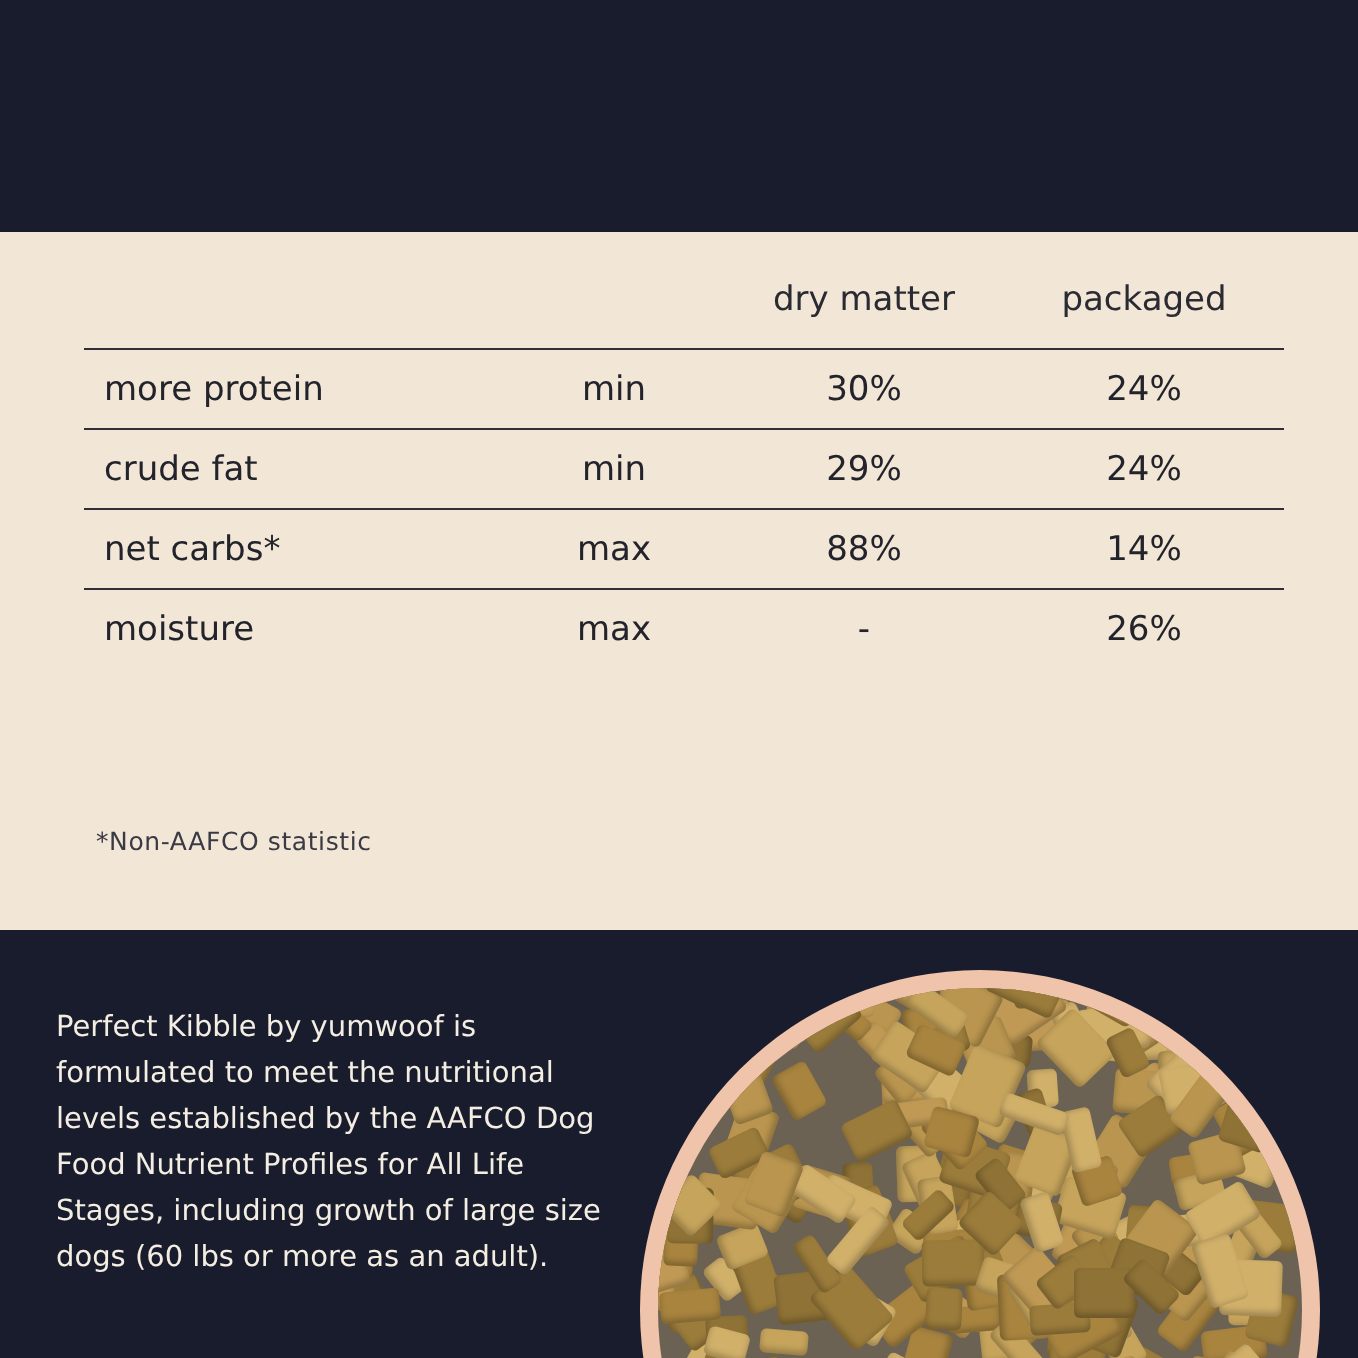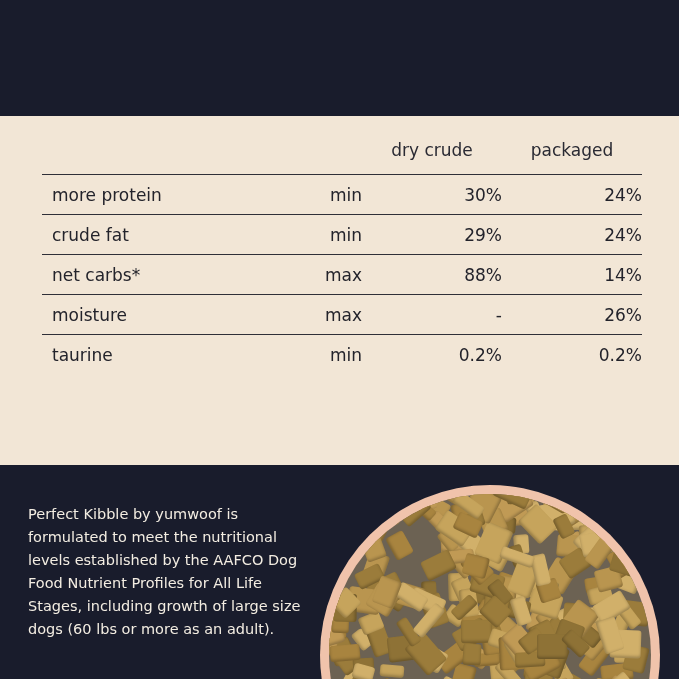--- a/index.html
+++ b/index.html
@@ -68,21 +68,21 @@
   table.ga-table th.c-label { text-align: left; width: 210px; }
   table.ga-table th.c-minmax { width: 110px; }
   table.ga-table th.c-dry { width: 140px; }
   table.ga-table th.c-pack { width: 140px; }
 
   table.ga-table td {
     font-size: 17px;
     color: #23232b;
     padding: 9px 0 9px 0;
     border-top: 1px solid #2f2f38;
-    text-align: right;
+    text-align: center;
     height: 40px;
   }
   table.ga-table td.c-label {
     text-align: left;
     padding-left: 10px;
   }
   .footnote {
     position: absolute;
     left: 48px;
     top: 297px;
@@ -144,21 +144,21 @@
 <div class="page">
 
 
   <div class="table-panel">
     <div class="table-wrap">
       <table class="ga-table">
         <thead>
           <tr>
             <th class="c-label"></th>
             <th class="c-minmax"></th>
-            <th class="c-dry">dry crude</th>
+            <th class="c-dry">dry matter</th>
             <th class="c-pack">packaged</th>
           </tr>
         </thead>
         <tbody>
           <tr>
             <td class="c-label">more protein</td>
             <td>min</td>
             <td>30%</td>
             <td>24%</td>
           </tr>
@@ -173,29 +173,24 @@
             <td>max</td>
             <td>88%</td>
             <td>14%</td>
           </tr>
           <tr>
             <td class="c-label">moisture</td>
             <td>max</td>
             <td>-</td>
             <td>26%</td>
           </tr>
-          <tr>
-            <td class="c-label">taurine</td>
-            <td>min</td>
-            <td>0.2%</td>
-            <td>0.2%</td>
-          </tr>
         </tbody>
       </table>
     </div>
+    <div class="footnote">*Non-AAFCO statistic</div>
   </div>
 
   <div class="bottom">
     <div class="bottom-text">Perfect Kibble by yumwoof is formulated to meet the nutritional levels established by the AAFCO Dog Food Nutrient Profiles for All Life Stages, including growth of large size dogs (60 lbs or more as an adult).</div>
 
     <div class="bowl">
       <div class="bowl-inner" id="bowl-inner">
           <div class="kibble" style="width: 35.8552px; height: 12.9445px; left: 113.669px; top: -0.258363px; background: rgb(185, 149, 79); transform: rotate(31deg); box-shadow: rgba(0, 0, 0, 0.25) 0px -2px 3px inset;"></div>
           <div class="kibble" style="width: 34.4803px; height: 24.9533px; left: 228.674px; top: 10.5156px; background: rgb(209, 176, 106); transform: rotate(-1deg); box-shadow: rgba(0, 0, 0, 0.25) 0px -2px 3px inset;"></div>
           <div class="kibble" style="width: 31.8037px; height: 17.0062px; left: 271.573px; top: 169.704px; background: rgb(168, 132, 63); transform: rotate(-7deg); box-shadow: rgba(0, 0, 0, 0.25) 0px -2px 3px inset;"></div>

